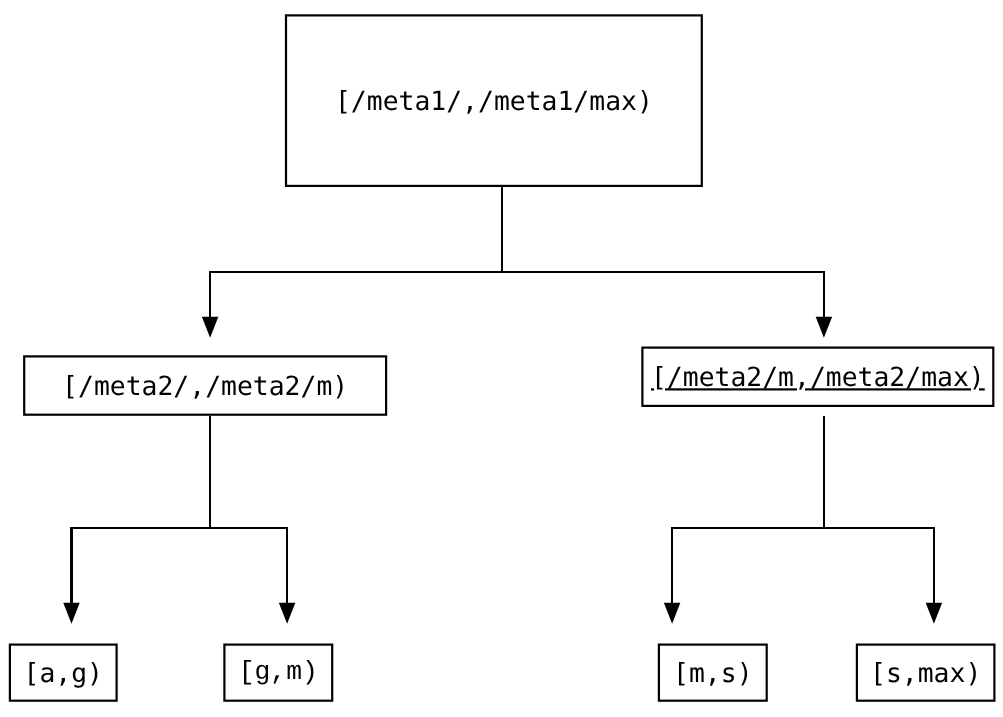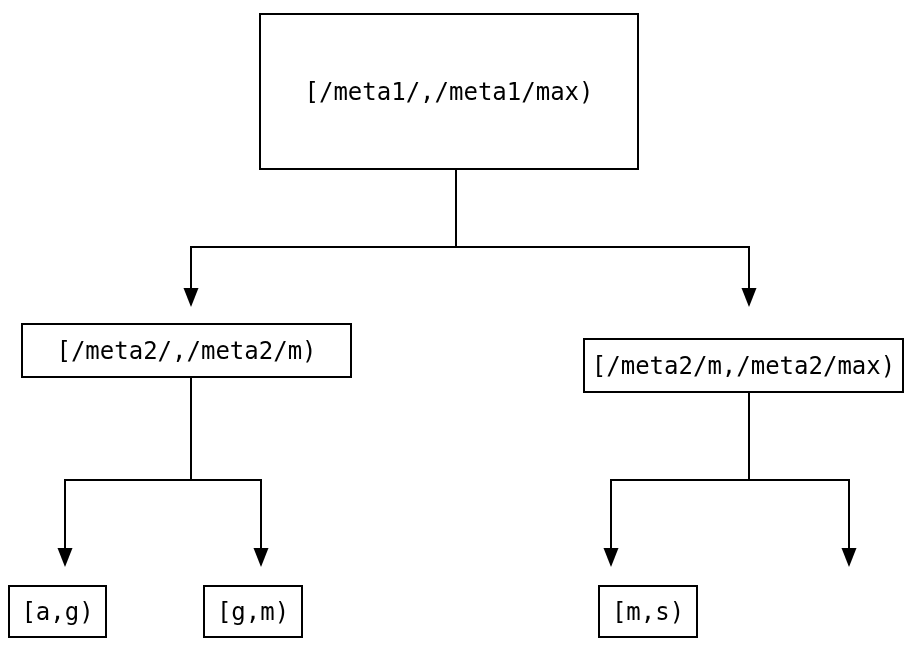--- a/index.html
+++ b/index.html
@@ -37,23 +37,23 @@
     justify-content: center;
     border: 2px solid var(--box-border-color);
     background: var(--bg-color);
     color: var(--text-color);
     font-size: 24px;
     line-height: 1;
     white-space: nowrap;
   }
   #node-root  { left: 259px; top: 13px;  width: 380px; height: 157px; }
   #node-l     { left: 21px;  top: 323px; width: 331px; height: 55px; }
-  #node-r     { left: 583px; top: 338px; width: 321px; height: 55px; }
+  #node-r     { left: 583px; top: 315px; width: 321px; height: 55px; text-decoration: underline; }
   #node-ll    { left: 8px;   top: 585px; width: 99px;  height: 53px; text-align: right; }
-  #node-lr    { left: 203px; top: 585px; width: 100px; height: 53px; }
+  #node-lr    { left: 203px; top: 585px; width: 100px; height: 53px; font-family: Liberation Mono, monospace; }
   #node-rl    { left: 554px; top: 585px; width: 100px; height: 53px; margin-left: 44px; }
   #node-rr    { left: 778px; top: 585px; width: 127px; height: 53px; }
 </style>
 </head>
 <body>
 
 <div class="diagram">
 
   <svg class="connectors" viewBox="0 0 912 652" xmlns="http://www.w3.org/2000/svg">
 
@@ -96,14 +96,17 @@
   </div>
 
   <div class="node" id="node-lr">
     <span>[g,m)</span>
   </div>
 
   <div class="node" id="node-rl">
     <span>[m,s)</span>
   </div>
 
+  <div class="node" id="node-rr">
+    <span>[s,max)</span>
+  </div>
 
 </div>
 
 </body></html>

